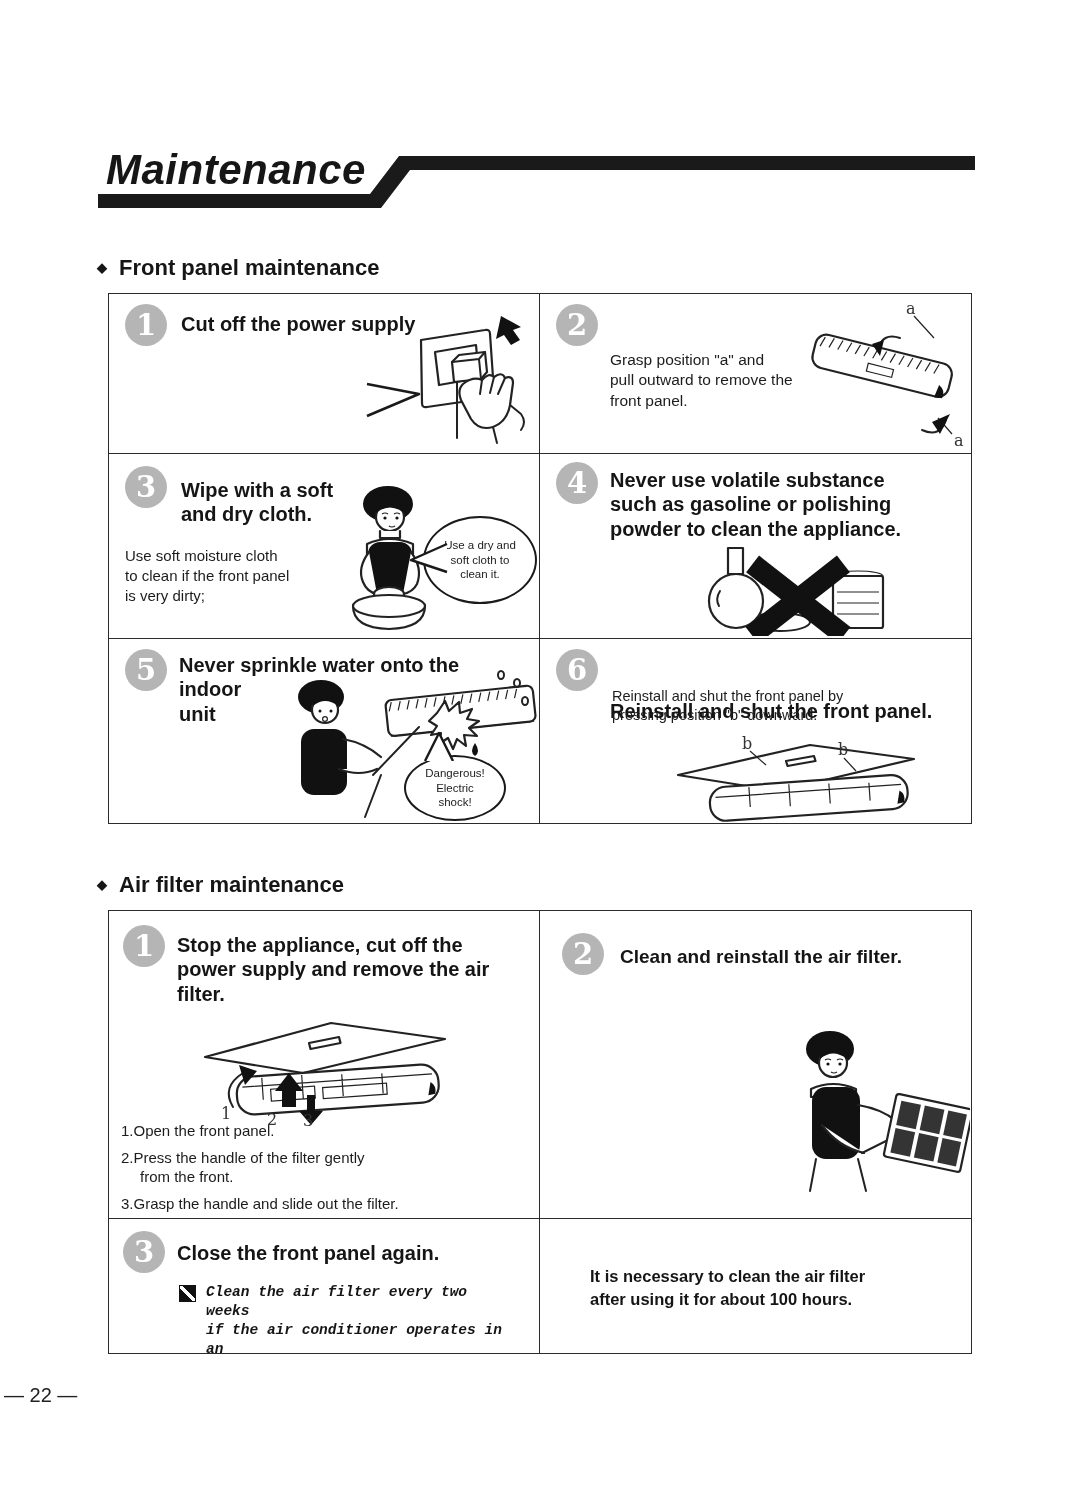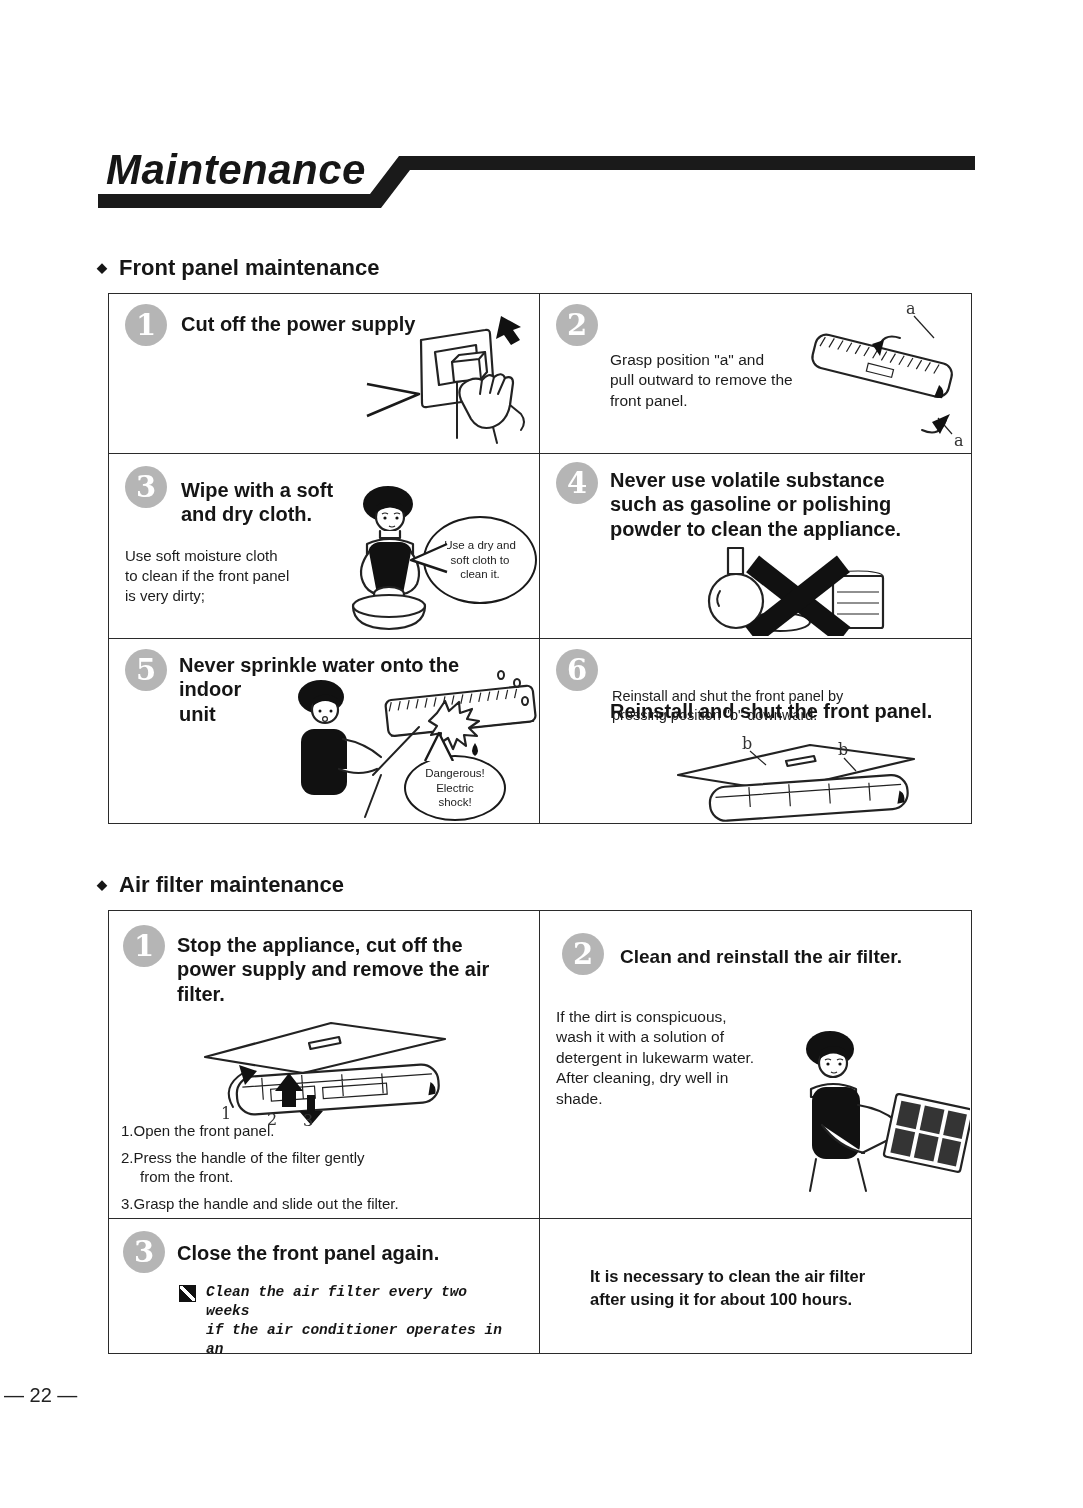--- a/index.html
+++ b/index.html
@@ -267,25 +267,20 @@
         <div class="li">1.Open the front panel.</div>
         <div class="li">2.Press the handle of the filter gently
 from the front.</div>
         <div class="li">3.Grasp the handle and slide out the filter.</div>
       </div>
     </div>
 
     <div class="cell last-col">
       <div class="num" style="left:22px;top:22px;">2</div>
       <div class="c-title" style="left:80px;top:34px;font-size:19px;">Clean and reinstall the air filter.</div>
-      <div class="c-body pre" style="left:16px;top:96px;">If the dirt is conspicuous,
-wash it with a solution of
-detergent in lukewarm water.
-After cleaning, dry well in
-shade.</div>
       <svg class="ill" style="left:238px;top:110px;" width="192" height="192" viewBox="0 0 192 192">
         <ellipse class="blk" cx="52" cy="28" rx="24" ry="18"></ellipse>
         <circle class="lnw" cx="55" cy="42" r="14" stroke-width="1.8"></circle>
         <path class="blk" d="M42,38 Q55,27 69,38 L69,30 Q55,20 42,30 Z"></path>
         <circle class="blk" cx="50" cy="43" r="1.6"></circle>
           <circle class="blk" cx="62" cy="43" r="1.6"></circle>
         <path class="thin" d="M47,39 q3,-2 6,0 M59,39 q3,-2 6,0 M53,51 q3,2 6,0"></path>
         <path class="lnw" d="M33,68 Q55,58 78,68 L78,76 L33,76 Z" stroke-width="1.8"></path>
         <rect class="blk" x="34" y="66" width="48" height="72" rx="14"></rect>
         <path class="ln" d="M38,138 L32,170 M80,138 L88,170" stroke-width="1.8"></path>

